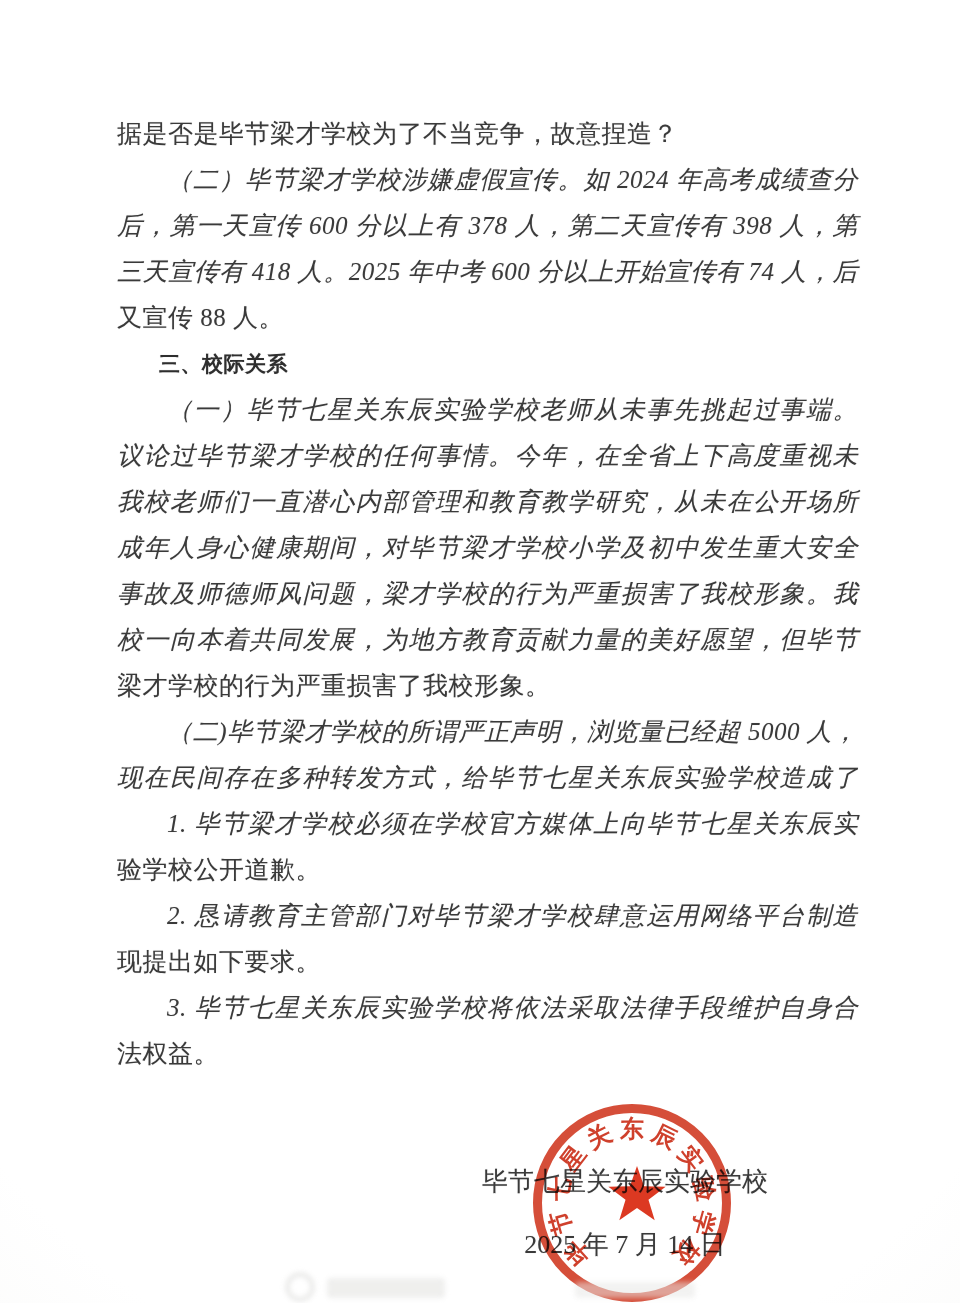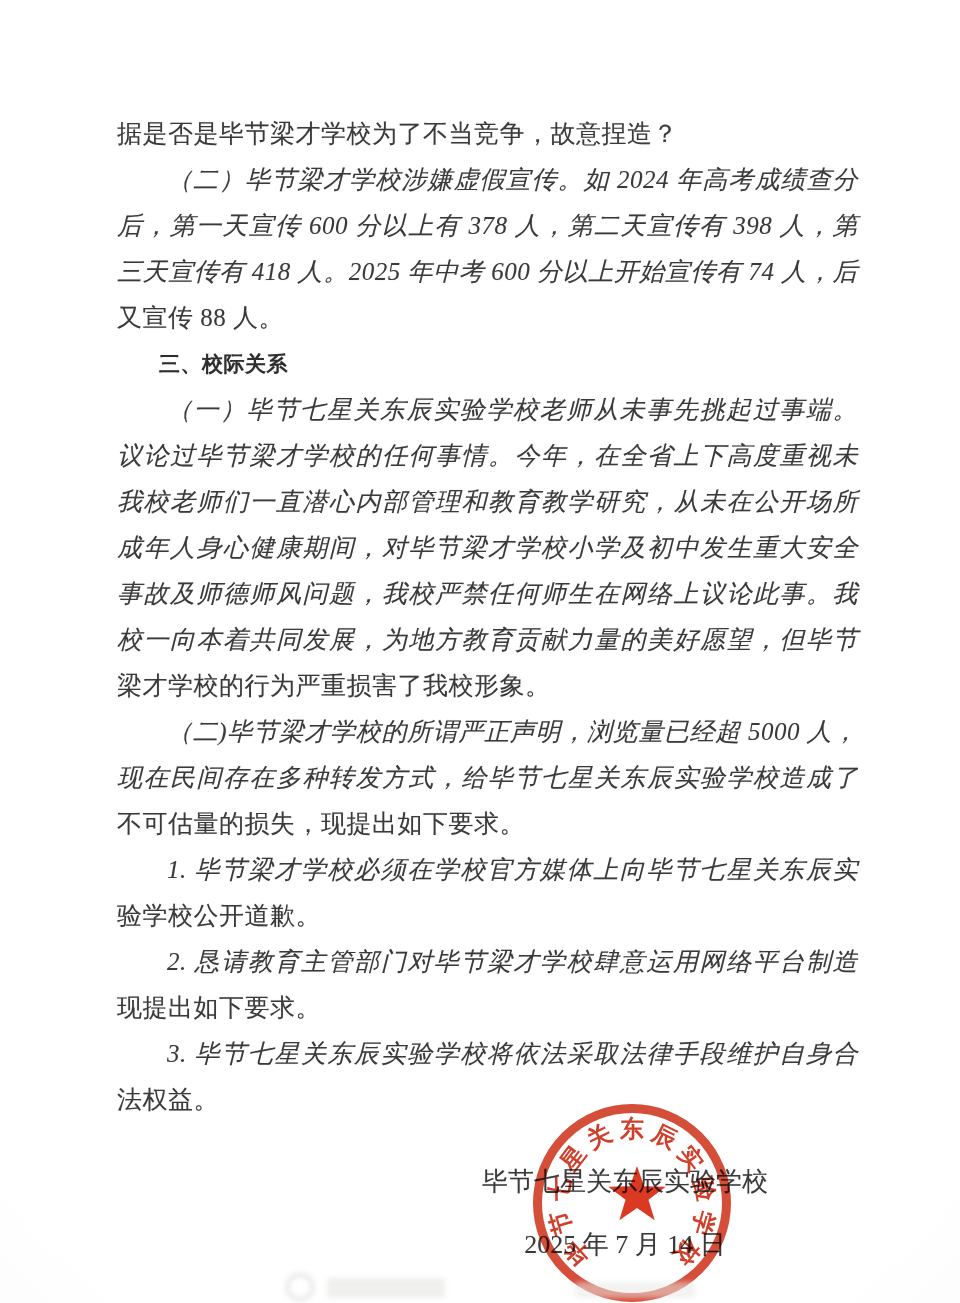--- a/index.html
+++ b/index.html
@@ -71,27 +71,26 @@
     <div class="ln just">后，第一天宣传 600 分以上有 378 人，第二天宣传有 398 人，第</div>
     <div class="ln just">三天宣传有 418 人。2025 年中考 600 分以上开始宣传有 74 人，后</div>
     <div class="ln">又宣传 88 人。</div>
 
     <div class="ln ind heading">三、校际关系</div>
 
     <div class="ln ind just">（一）毕节七星关东辰实验学校老师从未事先挑起过事端。</div>
     <div class="ln just">议论过毕节梁才学校的任何事情。今年，在全省上下高度重视未</div>
     <div class="ln just">我校老师们一直潜心内部管理和教育教学研究，从未在公开场所</div>
     <div class="ln just">成年人身心健康期间，对毕节梁才学校小学及初中发生重大安全</div>
-    <div class="ln just">事故及师德师风问题，我校严禁任何师生在网络上议论此事。我</div>
+    <div class="ln just">事故及师德师风问题，梁才学校的行为严重损害了我校形象。我</div>
     <div class="ln just">校一向本着共同发展，为地方教育贡献力量的美好愿望，但毕节</div>
     <div class="ln">梁才学校的行为严重损害了我校形象。</div>
 
     <div class="ln ind just">（二)毕节梁才学校的所谓严正声明，浏览量已经超 5000 人，</div>
     <div class="ln just">现在民间存在多种转发方式，给毕节七星关东辰实验学校造成了</div>
-    <div class="ln">不可估量的损失，现提出如下要求。</div>
 
     <div class="ln ind just">1. 毕节梁才学校必须在学校官方媒体上向毕节七星关东辰实</div>
     <div class="ln">验学校公开道歉。</div>
 
     <div class="ln ind just">2. 恳请教育主管部门对毕节梁才学校肆意运用网络平台制造</div>
     <div class="ln">现提出如下要求。</div>
 
     <div class="ln ind just">3. 毕节七星关东辰实验学校将依法采取法律手段维护自身合</div>
     <div class="ln">法权益。</div>
   </div>

